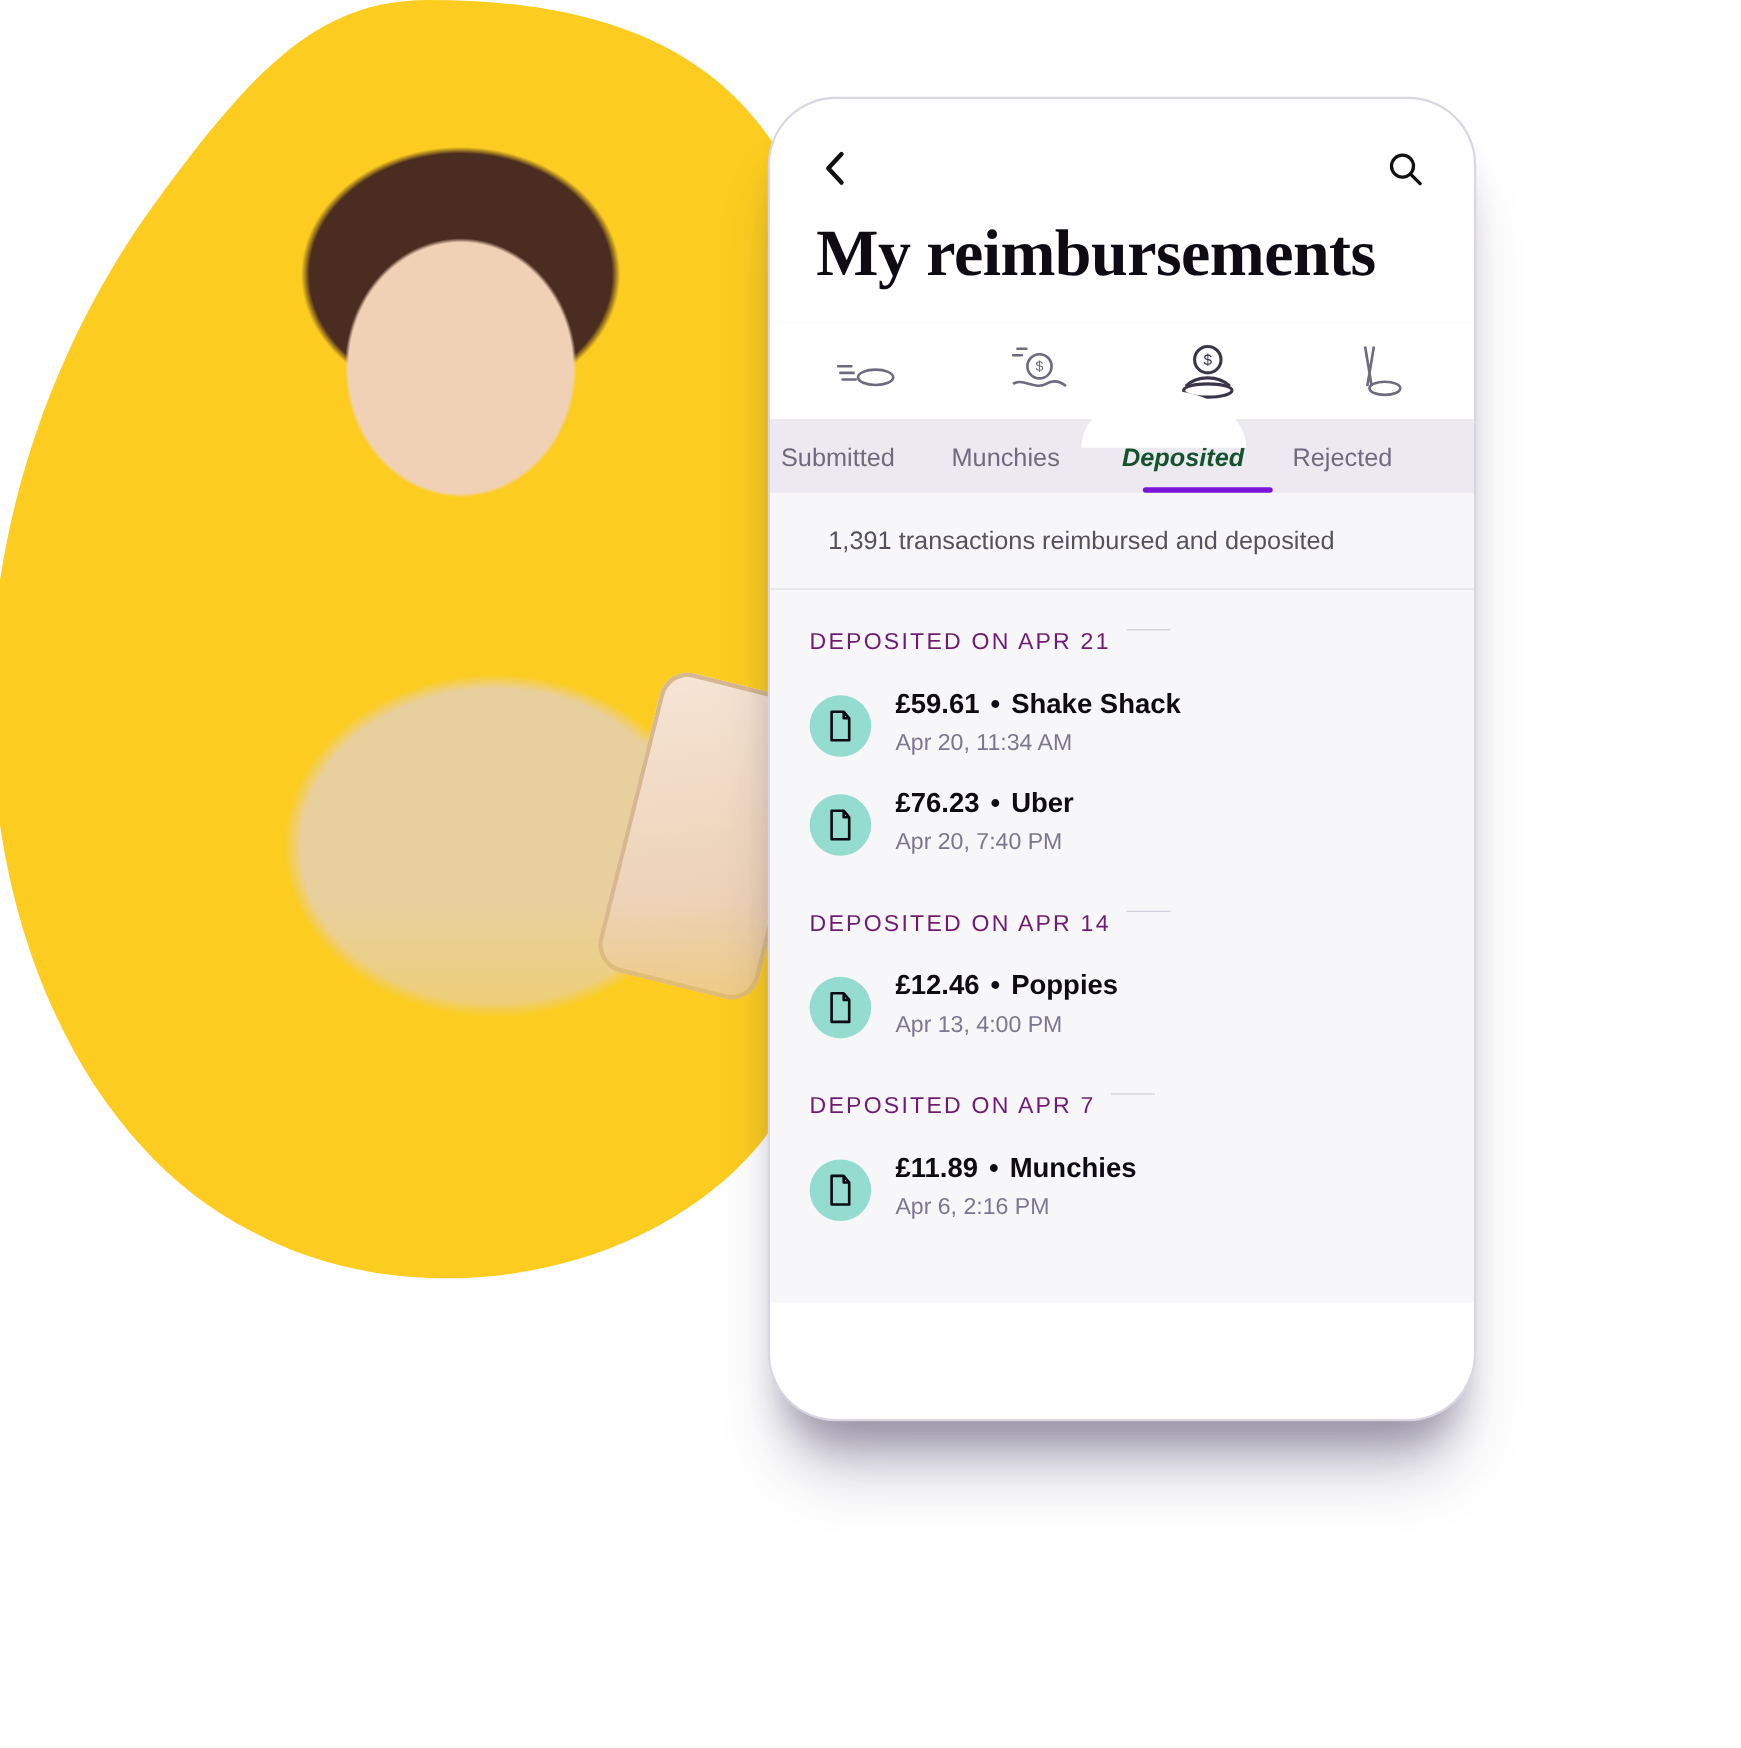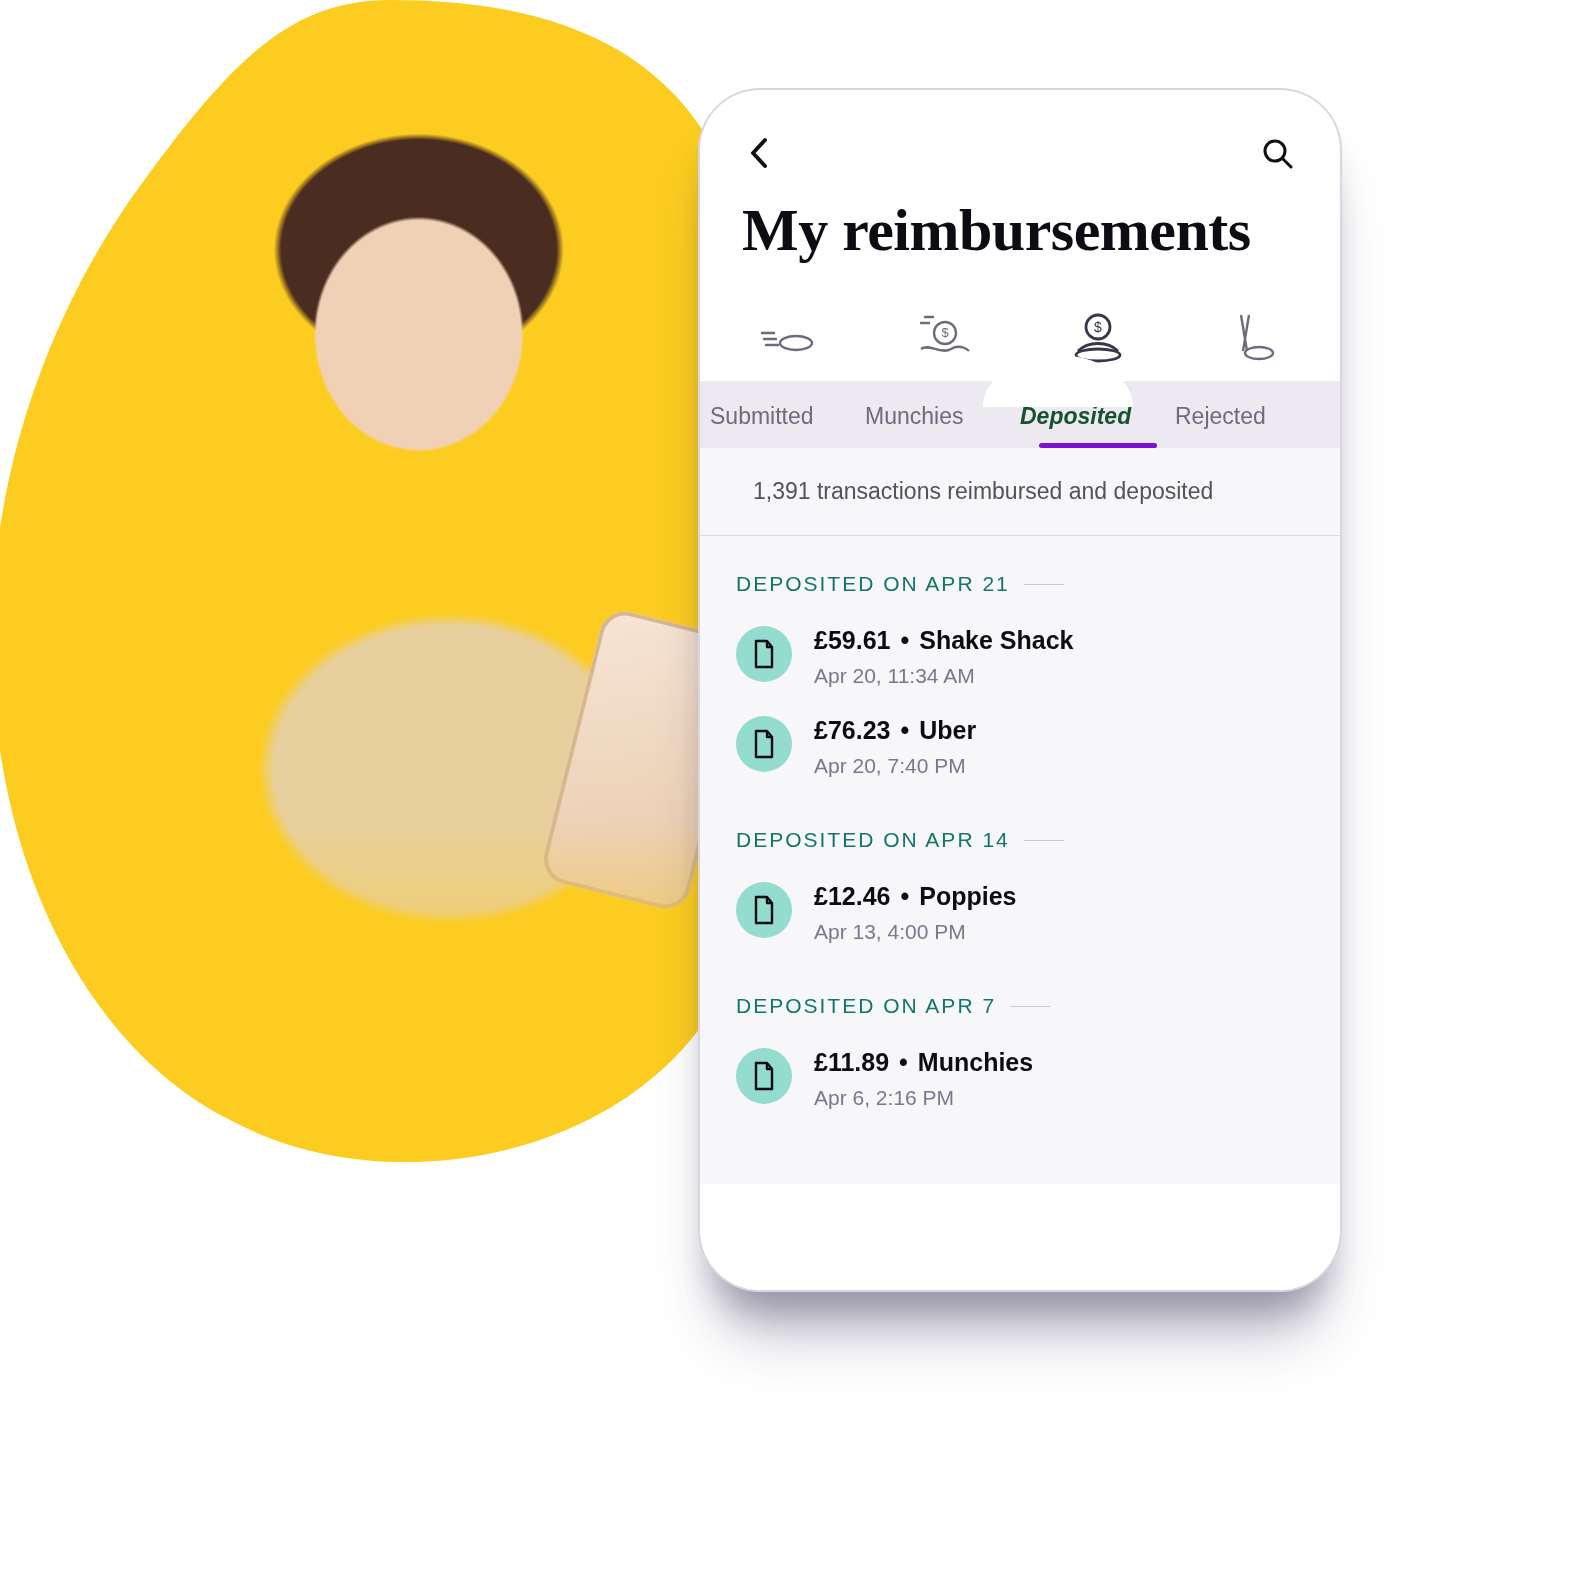--- a/index.html
+++ b/index.html
@@ -174,37 +174,36 @@
   .summary{
     padding:30px 53px;
     font-size:23px;
     color:#56505f;
     border-bottom:1px solid #dedae4;
   }
 
   .group{ padding: 0 36px; }
   .group-header{
     display:flex;
-    align-items:center;
     gap:14px;
     letter-spacing:2px;
     font-size:21px;
-    color:#0f766e;
+    color:#701a75;
     padding:36px 0 16px;
     text-transform:uppercase;
   }
   .group-header .dash{
     width:40px;
     height:1px;
     background:#cfcadb;
   }
 
   .txn{
     display:flex;
-    align-items:flex-start;
+    align-items:flex-end;
     gap:22px;
     padding:14px 0;
     cursor:pointer;
   }
   .doc-chip{
     width:56px;
     height:56px;
     border-radius:50%;
     background:#93dccf;
     display:flex;

